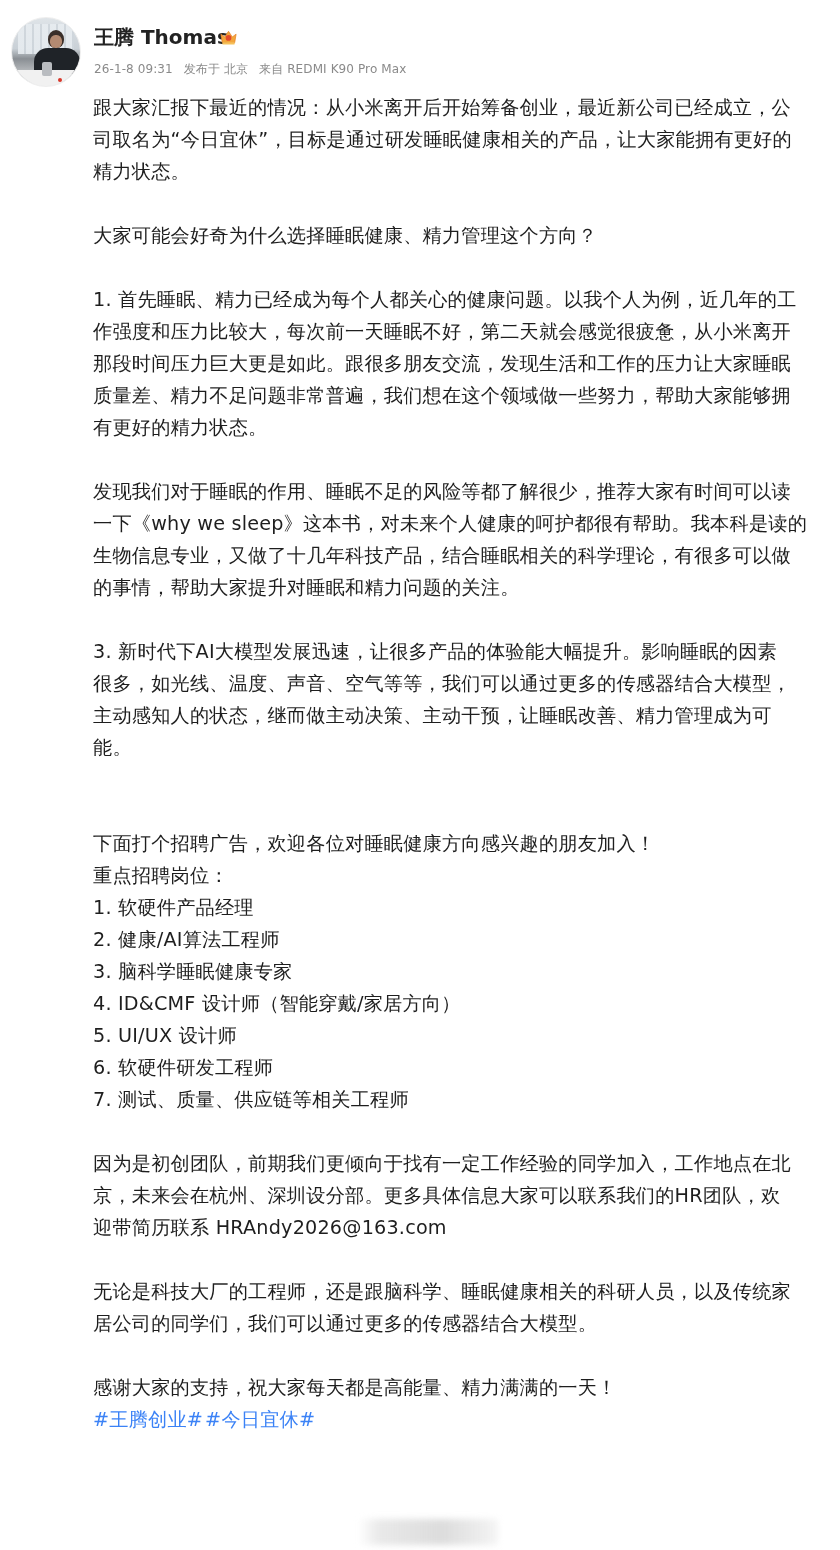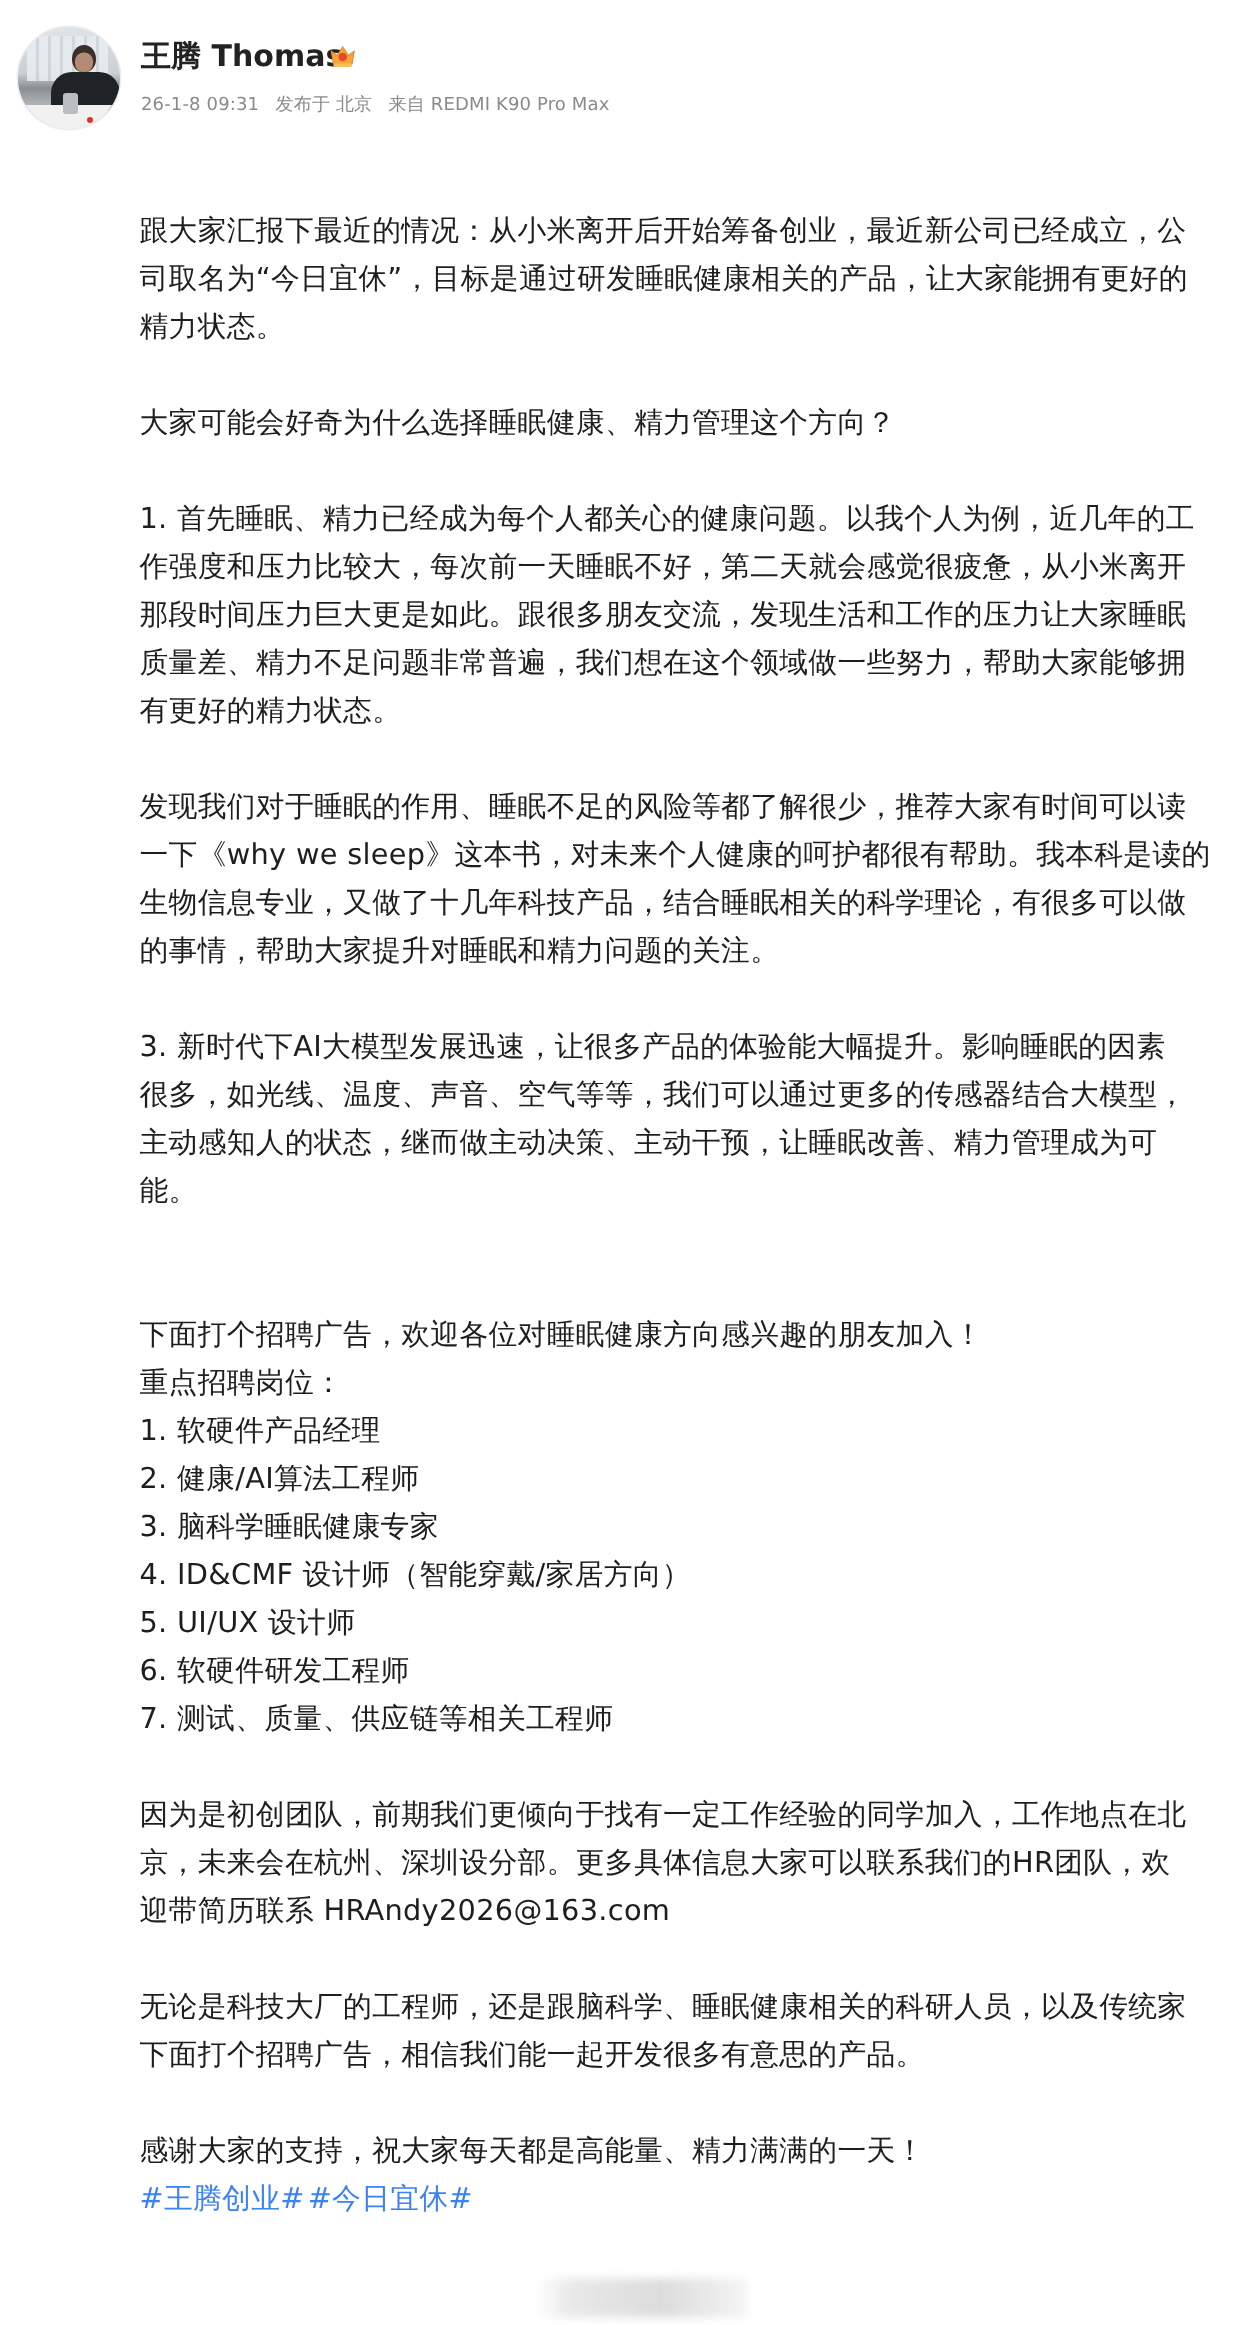--- a/index.html
+++ b/index.html
@@ -32,21 +32,21 @@
     position: absolute; left: 219px; top: 28px; width: 19px; height: 18px;
   }
   .meta {
     position: absolute; left: 94px; top: 58px; font-size: 12px; color: #8a8a8a;
     line-height: 22px; white-space: nowrap; letter-spacing: 0.1px;
   }
   .meta span { margin-right: 7px; }
 
   .content {
     position: absolute; left: 93px; top: 92px; width: 730px;
-    font-size: 19.2px; line-height: 32px; color: #1e1e1e; letter-spacing: 0.2px; margin-top: 46px;
+    font-size: 19.2px; line-height: 32px; color: #1e1e1e; letter-spacing: 0.2px;
   }
   .para { margin: 0; }
   .gap { height: 32px; }
   .line { white-space: nowrap; }
   .hashtags { color: #3b82f6; white-space: nowrap; }
   .hashtags span { margin-right: 2px; }
   .watermark {
     position: absolute; left: 358px; top: 1519px; width: 140px; height: 26px;
     background: linear-gradient(90deg, rgba(200,200,200,0) 0%, rgba(215,215,215,.55) 15%, rgba(205,205,205,.7) 60%, rgba(220,220,220,.3) 100%);
     filter: blur(3px); border-radius: 4px;
@@ -134,21 +134,21 @@
 
   <div class="para">
     <div class="line">因为是初创团队，前期我们更倾向于找有一定工作经验的同学加入，工作地点在北</div>
     <div class="line">京，未来会在杭州、深圳设分部。更多具体信息大家可以联系我们的HR团队，欢</div>
     <div class="line"><span>迎带简历联系 </span><span>HRAndy2026@163.com</span></div>
   </div>
   <div class="gap"></div>
 
   <div class="para">
     <div class="line">无论是科技大厂的工程师，还是跟脑科学、睡眠健康相关的科研人员，以及传统家</div>
-    <div class="line">下面打个招聘广告，相信我们能一起开发很多有意思的产品。</div>
+    <div class="line">居公司的同学们，我们可以通过更多的传感器结合大模型。</div>
   </div>
   <div class="gap"></div>
   <div class="para">
     <div class="line">感谢大家的支持，祝大家每天都是高能量、精力满满的一天！</div>
     <div class="line hashtags">
       <span>#王腾创业#</span><span>#今日宜休#</span>
     </div>
   </div>
 </div>
 

